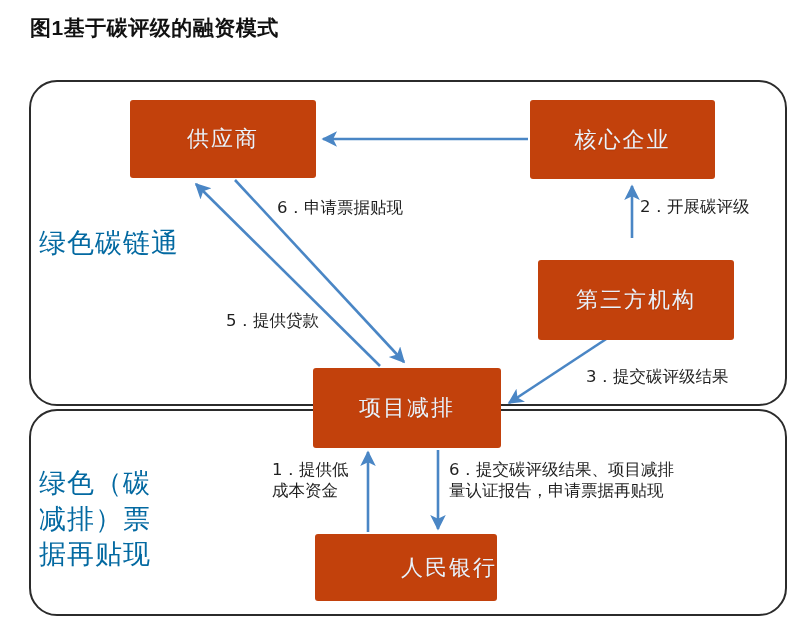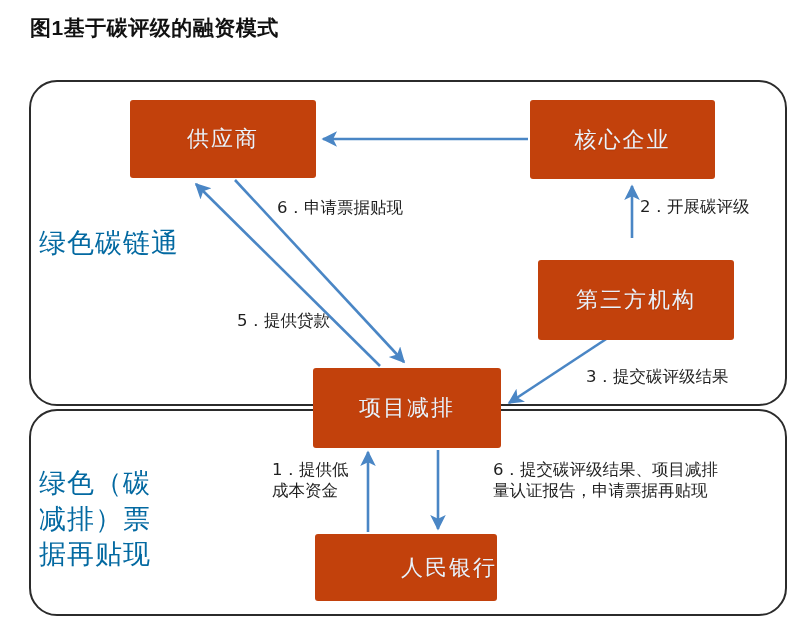--- a/index.html
+++ b/index.html
@@ -84,22 +84,22 @@
     color: #1f1f1f;
     font-family: "DejaVu Sans", "Liberation Sans", sans-serif;
     line-height: 1.30;
     white-space: pre-line;
     z-index: 5;
   }
   #label-1 { left: 334px; top: 107px; }
   #label-2 { left: 640px; top: 196px; }
   #label-3 { left: 586px; top: 366px; }
   #label-4 { left: 277px; top: 197px; }
-  #label-5 { left: 226px; top: 310px; margin-left: 11px; }
-  #label-6 { left: 449px; top: 459px; width: 290px; margin-left: 44px; }
+  #label-5 { left: 226px; top: 310px; }
+  #label-6 { left: 449px; top: 459px; width: 290px; }
   #label-7 { left: 272px; top: 459px; width: 96px; }
 
   
   .zone-label {
     position: absolute;
     color: #0369a1;
     font-size: 27px;
     font-family: "DejaVu Sans", "Liberation Sans", sans-serif;
     line-height: 1.32;
     letter-spacing: 1px;

